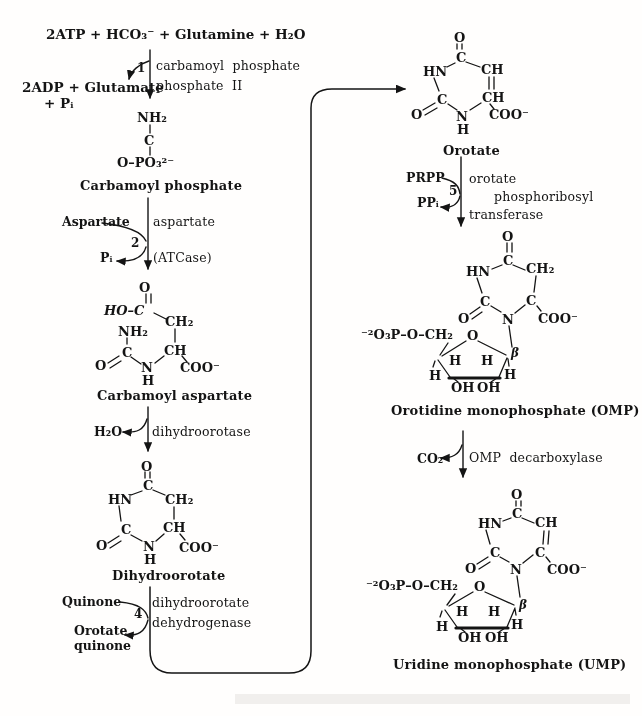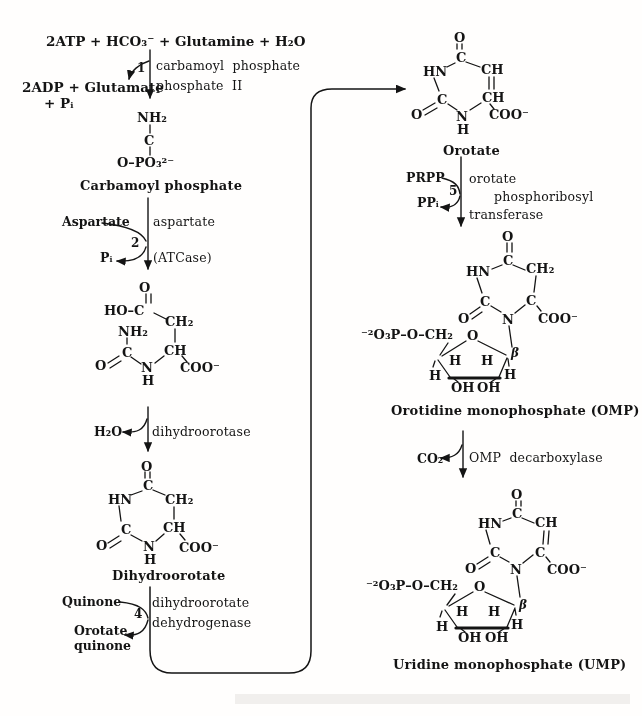--- a/index.html
+++ b/index.html
@@ -80,36 +80,37 @@
       <path d="M516,501 V506 M521,501 V506 M511,518 L503,521 M522,518 L534,523 M486,530 L490,544
                M544,531 L543,544 M549,531 L548,544 M477,564 L488,557 M479,569 L490,562
                M500,557 L509,562 M523,563 L533,555 M546,557 L550,562 M517,576 L520,597"></path>
 
       <path d="M473,592 L449,606 M485,592 L514,605 M445,610 L457,627 M515,608 L507,627
                M455,594 L447,605 M460,628 L465,632 M505,628 L499,632 M442,611 L440,617 M515,609 L516,615"></path>
       <path d="M456,628 L508,628" stroke-width="3.2"></path>
     </g>
   </svg>
 
-  <span class="lbl formula" style="left:46px;top:33px">2ATP + HCO₃⁻ + Glutamine + H₂O</span>
+  <span class="lbl formula" style="left:46px;top:26px">2ATP + HCO₃⁻ + Glutamine + H₂O</span>
 
   <span class="lbl num" style="left:137px;top:61px">1</span>
   <span class="lbl enzyme" style="left:156px;top:58px">carbamoyl  phosphate</span>
   <span class="lbl enzyme" style="left:156px;top:78px">phosphate  II</span>
   <span class="lbl formula" style="left:22px;top:79px">2ADP + Glutamate</span>
   <span class="lbl formula" style="left:44px;top:95px">+ Pᵢ</span>
 
   <span class="lbl cname" style="left:80px;top:178px">Carbamoyl phosphate</span>
 
   <span class="lbl sub" style="left:62px;top:214px">Aspartate</span>
   <span class="lbl num" style="left:131px;top:236px">2</span>
   <span class="lbl sub" style="left:100px;top:250px">Pᵢ</span>
   <span class="lbl enzyme" style="left:153px;top:214px">aspartate</span>
   <span class="lbl enzyme" style="left:153px;top:250px">(ATCase)</span>
 
+  <span class="lbl cname" style="left:97px;top:388px">Carbamoyl aspartate</span>
 
   <span class="lbl sub" style="left:94px;top:424px">H₂O</span>
   <span class="lbl enzyme" style="left:152px;top:424px">dihydroorotase</span>
 
   <span class="lbl cname" style="left:112px;top:568px">Dihydroorotate</span>
 
   <span class="lbl sub" style="left:62px;top:594px">Quinone</span>
   <span class="lbl num" style="left:134px;top:607px">4</span>
   <span class="lbl sub" style="left:74px;top:623px">Orotate</span>
   <span class="lbl sub" style="left:74px;top:638px">quinone</span>
@@ -132,21 +133,21 @@
 
   <span class="lbl cname" style="left:393px;top:657px">Uridine monophosphate (UMP)</span>
 
   <div class="artifact" style="left:235px;top:694px;width:395px;height:10px"></div>
 
   <div id="atoms">
       <span class="lbl atom" style="left: 137px; top: 110px;">NH₂</span>
       <span class="lbl atom" style="left: 144px; top: 133px;">C</span>
       <span class="lbl atom" style="left: 117px; top: 155px;">O–PO₃²⁻</span>
       <span class="lbl atom" style="left: 139px; top: 280px;">O</span>
-      <span class="lbl atom" style="left: 104px; top: 303px;">HO–C</span>
+      <span class="lbl atom" style="left: 104px; top: 303px; font-style: italic;">HO–C</span>
       <span class="lbl atom" style="left: 165px; top: 314px;">CH₂</span>
       <span class="lbl atom" style="left: 118px; top: 324px;">NH₂</span>
       <span class="lbl atom" style="left: 122px; top: 345px;">C</span>
       <span class="lbl atom" style="left: 164px; top: 343px;">CH</span>
       <span class="lbl atom" style="left: 95px; top: 358px;">O</span>
       <span class="lbl atom" style="left: 141px; top: 360px;">N</span>
       <span class="lbl atom" style="left: 142px; top: 373px;">H</span>
       <span class="lbl atom" style="left: 180px; top: 360px;">COO⁻</span>
       <span class="lbl atom" style="left: 141px; top: 459px;">O</span>
       <span class="lbl atom" style="left: 143px; top: 478px;">C</span>

